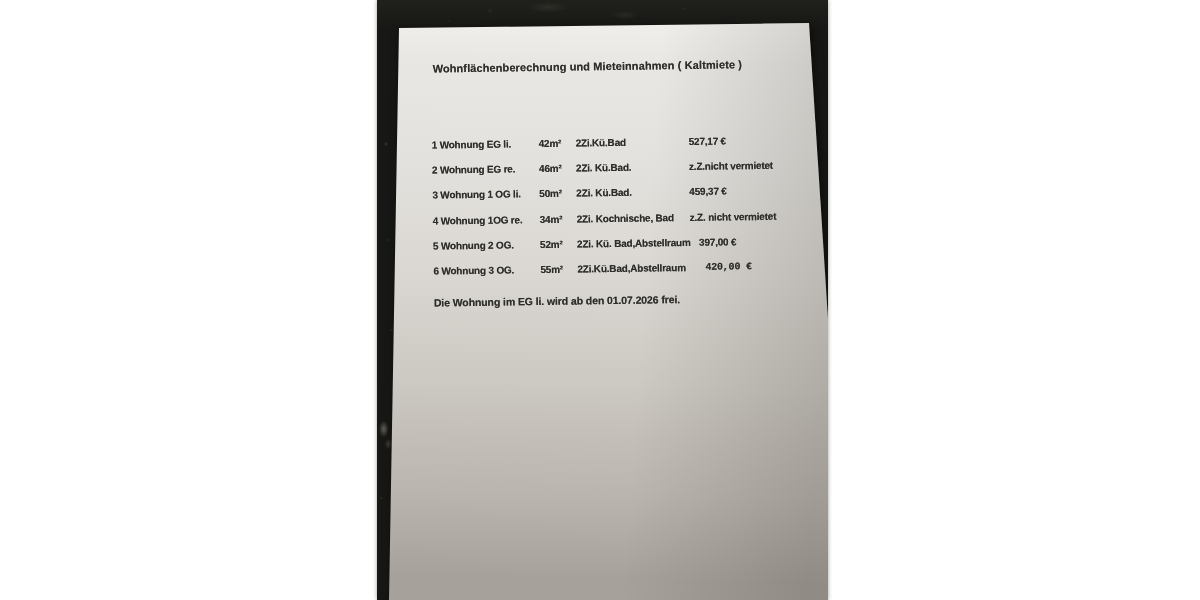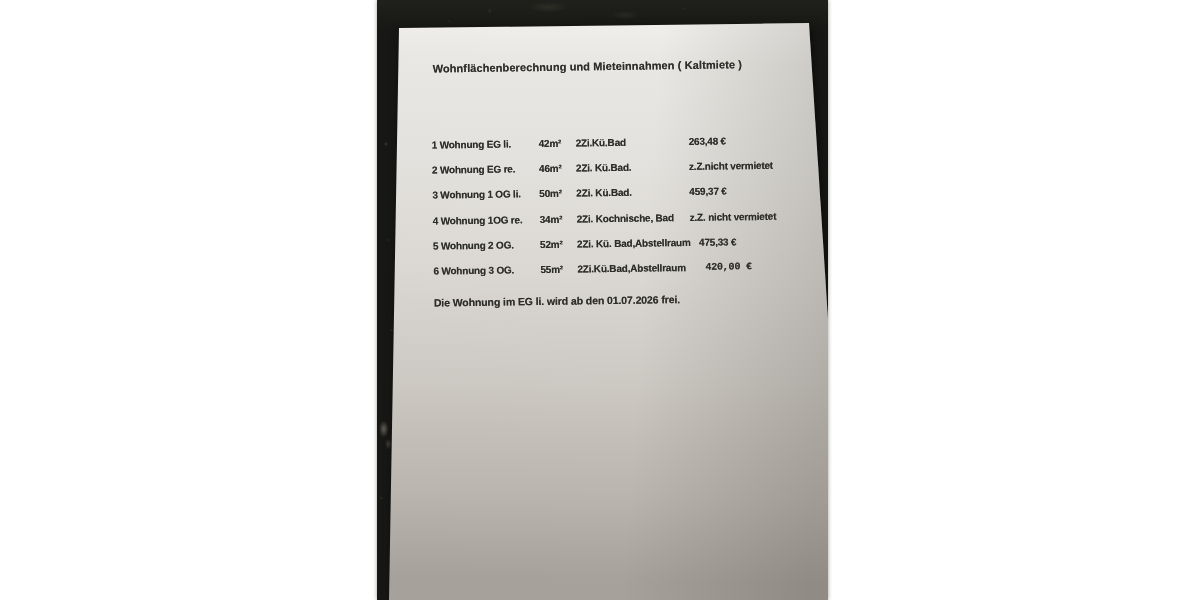--- a/index.html
+++ b/index.html
@@ -119,21 +119,21 @@
     <div class="paper-wrap">
       <div class="paper"></div>
     </div>
     <div class="paper-text">
       <div class="doc-title">Wohnflächenberechnung und Mieteinnahmen ( Kaltmiete )</div>
 
       <div class="row r1">
         <span class="c-label">1 Wohnung EG li.</span>
         <span class="c-size">42m²</span>
         <span class="c-rooms">2Zi.Kü.Bad</span>
-        <span class="c-rent">263,48 €</span>
+        <span class="c-rent">527,17 €</span>
       </div>
       <div class="row r2">
         <span class="c-label">2 Wohnung EG re.</span>
         <span class="c-size">46m²</span>
         <span class="c-rooms">2Zi. Kü.Bad.</span>
         <span class="c-rent">z.Z.nicht vermietet</span>
       </div>
       <div class="row r3">
         <span class="c-label">3 Wohnung 1 OG li.</span>
         <span class="c-size">50m²</span>
@@ -143,21 +143,21 @@
       <div class="row r4">
         <span class="c-label">4 Wohnung 1OG re.</span>
         <span class="c-size">34m²</span>
         <span class="c-rooms">2Zi. Kochnische, Bad</span>
         <span class="c-rent">z.Z. nicht vermietet</span>
       </div>
       <div class="row r5">
         <span class="c-label">5 Wohnung 2 OG.</span>
         <span class="c-size">52m²</span>
         <span class="c-rooms">2Zi. Kü. Bad,Abstellraum</span>
-        <span class="c-rent">475,33 €</span>
+        <span class="c-rent">397,00 €</span>
       </div>
       <div class="row r6">
         <span class="c-label">6 Wohnung 3 OG.</span>
         <span class="c-size">55m²</span>
         <span class="c-rooms">2Zi.Kü.Bad,Abstellraum</span>
         <span class="c-rent">420,00 €</span>
       </div>
 
       <div class="footnote">Die Wohnung im EG li. wird ab den 01.07.2026 frei.</div>
     </div>

